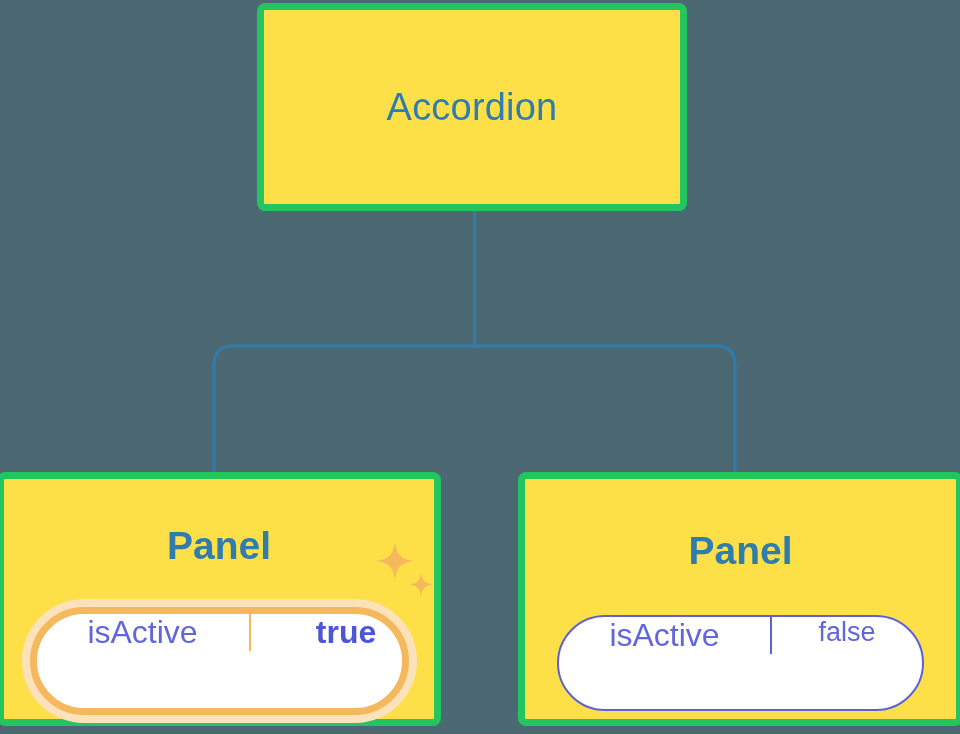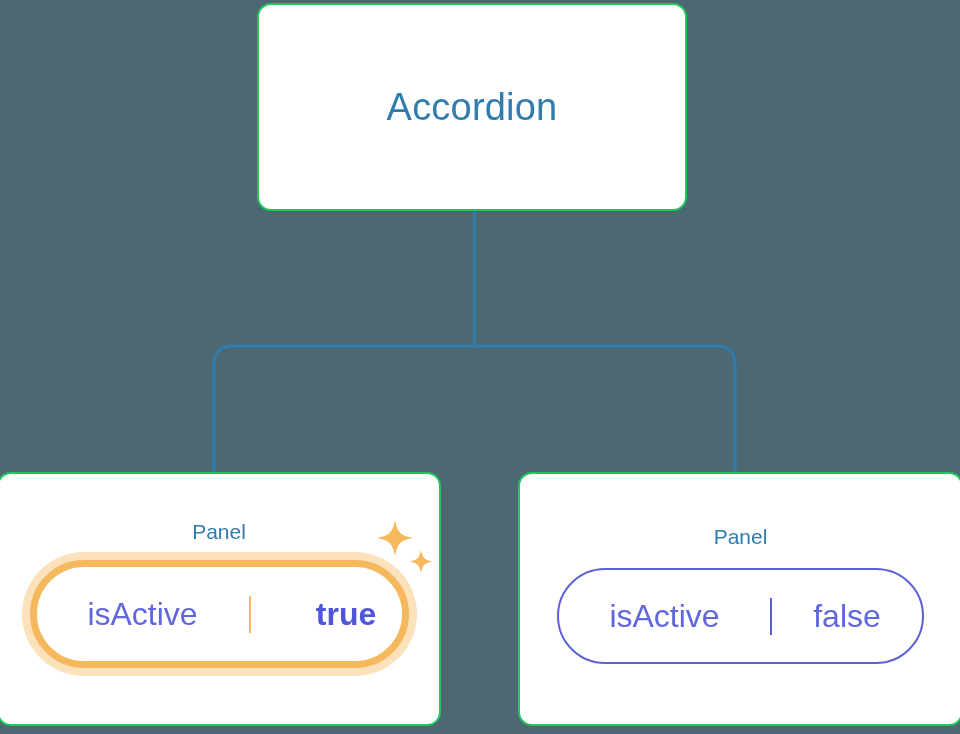--- a/index.html
+++ b/index.html
@@ -28,23 +28,23 @@
     left: 0;
     top: 0;
     width: 960px;
     height: 734px;
     pointer-events: none;
   }
 
   
   .node {
     position: absolute;
-    background: #ffffff;
-    border: 2px solid #22c55e;
-    border-radius: 14px;
+    background: #fde047;
+    border: 7px solid #22c55e;
+    border-radius: 8px;
     box-sizing: border-box;
   }
 
   
   #node-accordion {
     left: 257px;
     top: 3px;
     width: 430px;
     height: 208px;
     display: flex;
@@ -71,46 +71,47 @@
     left: -3px;
     width: 444px;
   }
   #node-panel-right {
     left: 518px;
     width: 445px;
   }
 
   .node-title {
     color: #2f7cad;
-    font-size: 21px;
-    font-weight: 400;
+    font-size: 39px;
+    font-weight: 700;
     line-height: 1;
     margin-top: 0;
   }
   #node-panel-left .node-title { margin-top: 47px; }
   #node-panel-right .node-title { margin-top: 52px; }
 
   
   .pill-wrap {
     position: relative;
     display: flex;
     align-items: center;
     justify-content: center;
   }
   #pill-wrap-left { margin-top: 18px; }
   #pill-wrap-right { margin-top: 21px; }
 
   .pill {
     position: relative;
     display: flex;
-    align-items: center;
+    align-items: flex-start;
     box-sizing: border-box;
     background: #ffffff;
     border-radius: 999px;
     z-index: 2;
+    margin-top: 24px;
   }
   .pill-key, .pill-val {
     display: flex;
     align-items: center;
     justify-content: center;
     box-sizing: border-box;
     white-space: nowrap;
   }
 
   
@@ -122,21 +123,21 @@
   #pill-right .pill-key {
     width: 213px;
     color: #6166dd;
     font-size: 32px;
     font-weight: 400;
     border-right: 2px solid #5c61d6;
   }
   #pill-right .pill-val {
     flex: 1;
     color: #6166dd;
-    font-size: 32px;
+    font-size: 27px;
     font-weight: 400;
   }
 
   
   #pill-left {
     border: 7px solid #f5b85c;
     height: 108px;
     width: 379px;
     box-shadow: 0 0 0 8px #fbe2bb;
   }

